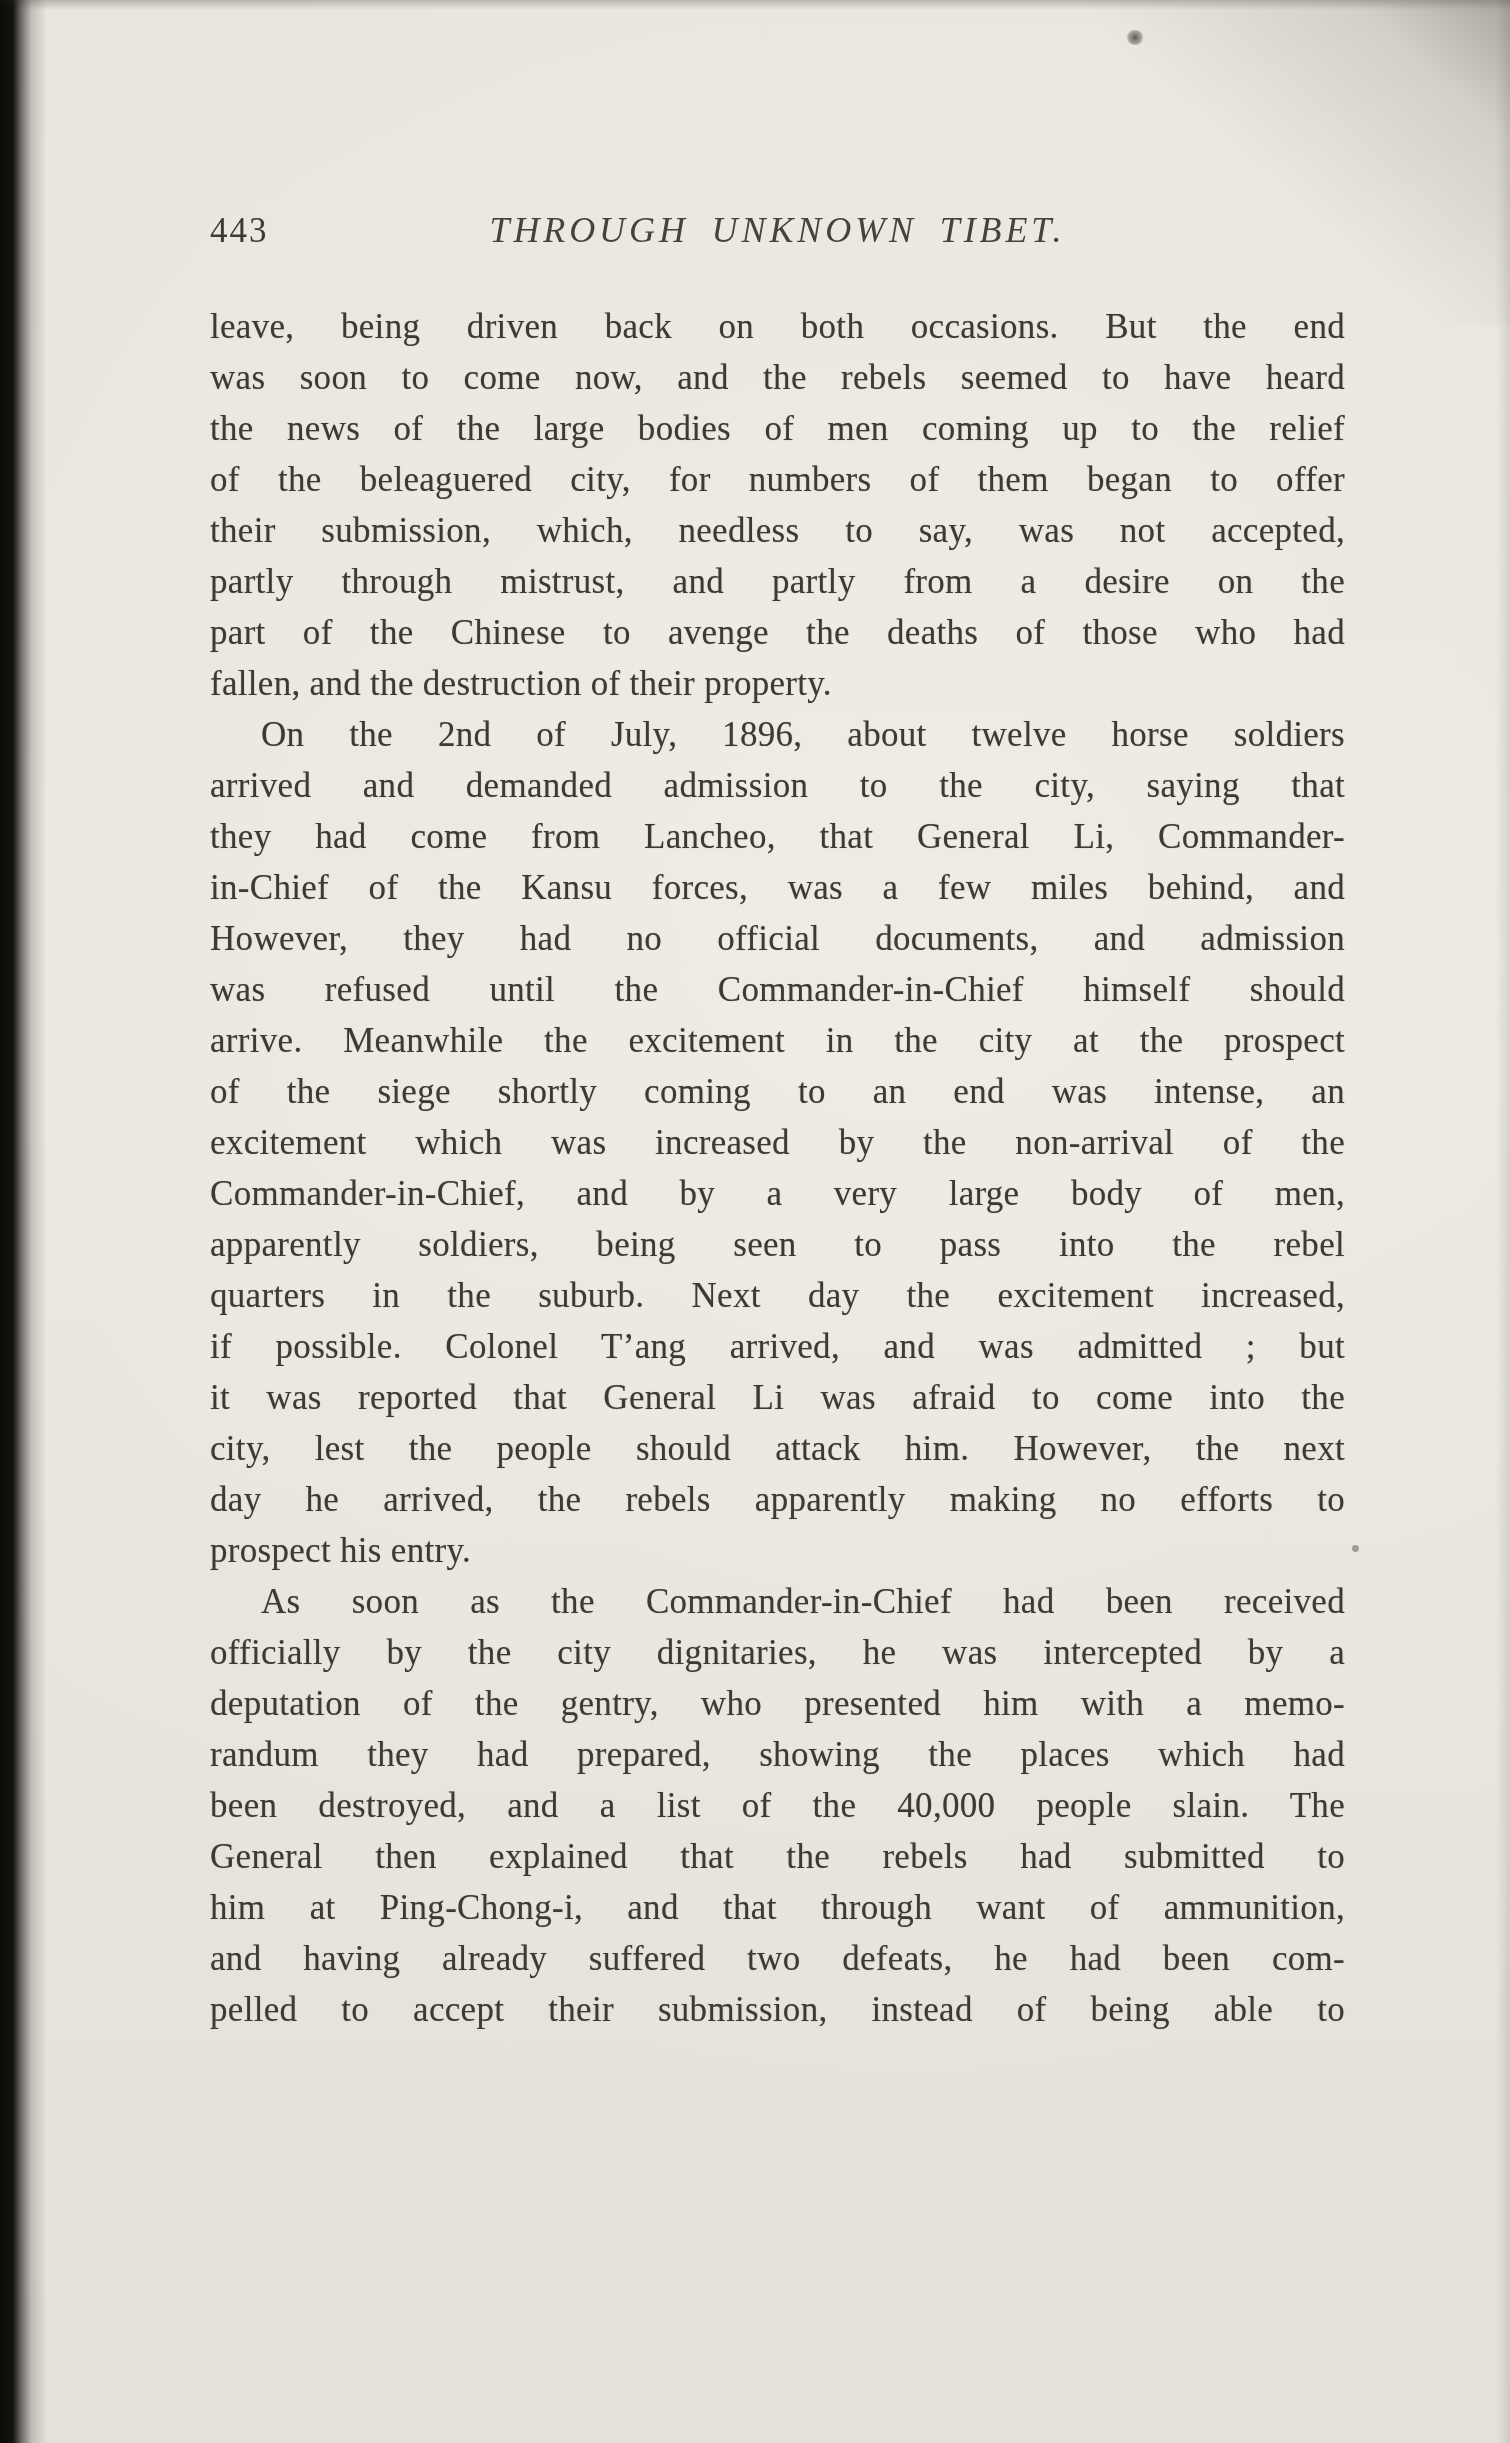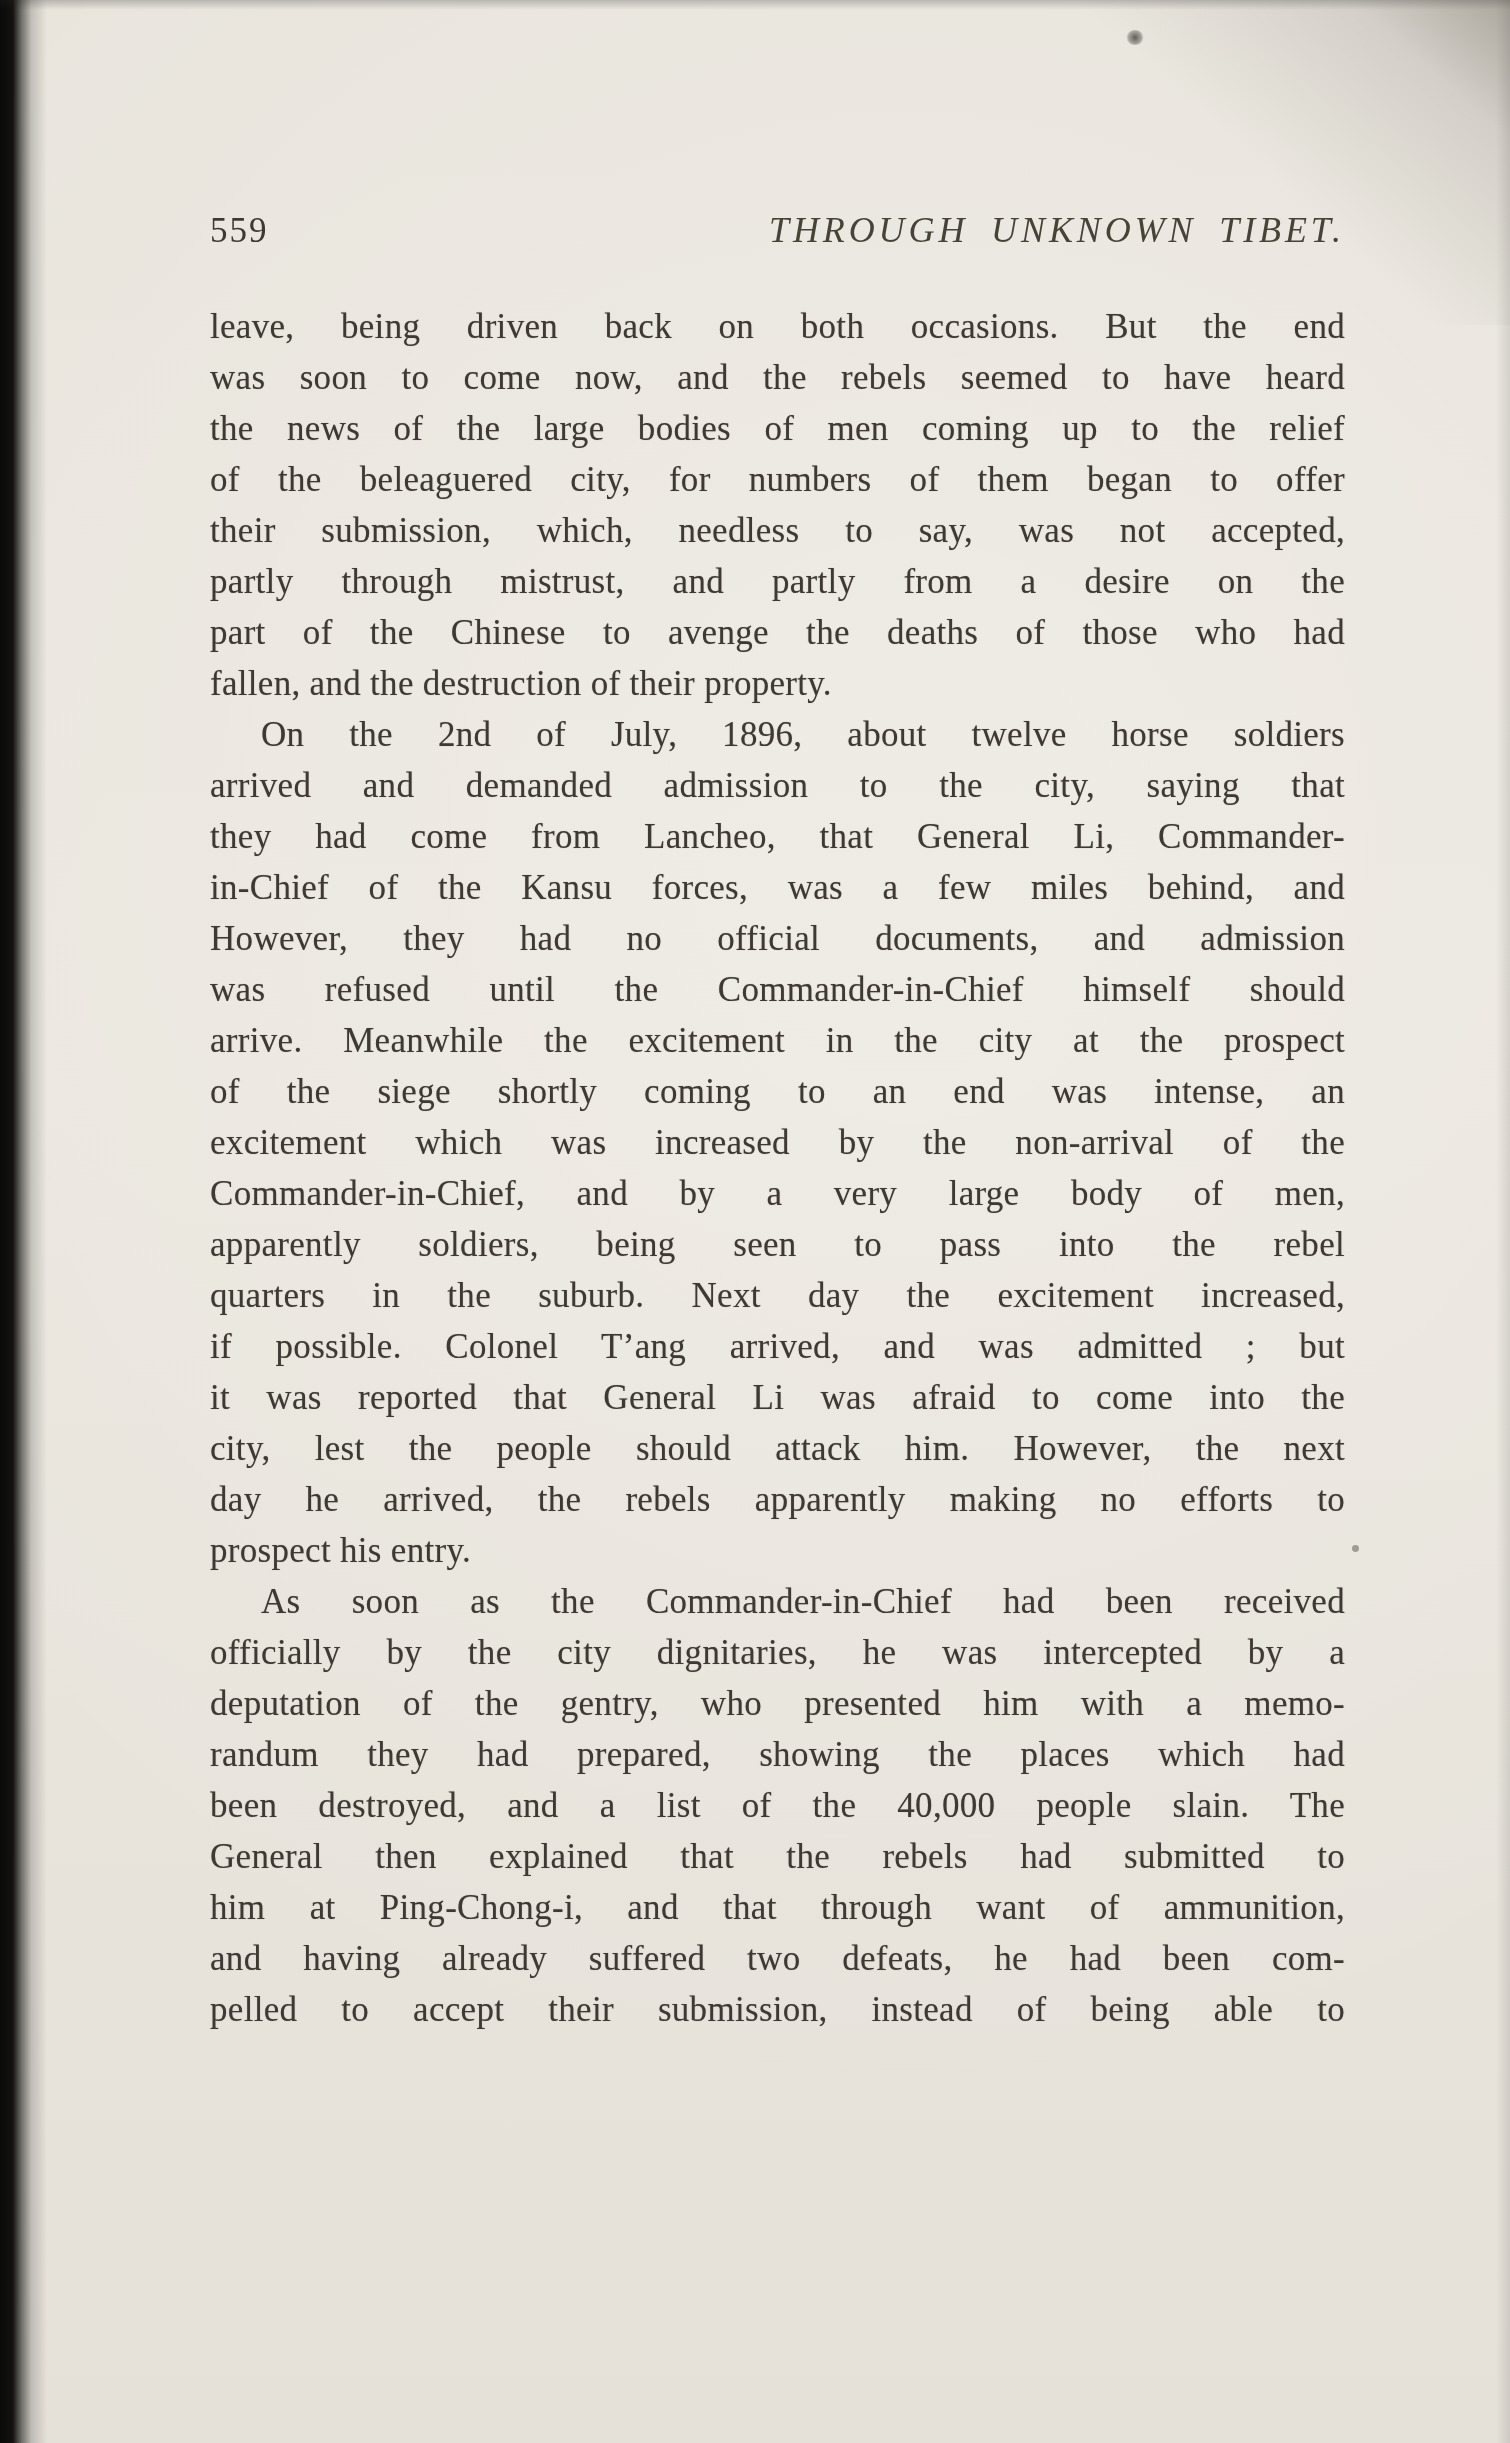--- a/index.html
+++ b/index.html
@@ -60,21 +60,21 @@
     height: 49px;
   }
   .pagenum {
     position: absolute; left: 0; top: 2px;
     font-size: 35px;
     letter-spacing: 2px;
   }
   .running-title {
     display: block;
     width: 100%;
-    text-align: right;
+    text-align: center;
     font-style: italic;
     font-size: 36px;
     letter-spacing: 3.9px;
     word-spacing: 9.9px;
     color: #474339;
   }
   
   .bodytext {
     margin: 43px 74px 0 210px;
     width: 1135px;
@@ -100,21 +100,21 @@
 <div class="page">
 
   <div class="scan-edge-left"></div>
   <div class="edge-top"></div>
   <div class="edge-right"></div>
   <div class="corner-shadow"></div>
   <div class="ink-spot"></div>
   <div class="fleck"></div>
 
   <div class="header">
-    <span class="pagenum">559</span>
+    <span class="pagenum">443</span>
     <span class="running-title">THROUGH UNKNOWN TIBET.</span>
   </div>
 
   <div class="bodytext">
 
     <div class="line">leave, being driven back on both occasions. But the end</div>
     <div class="line">was soon to come now, and the rebels seemed to have heard</div>
     <div class="line">the news of the large bodies of men coming up to the relief</div>
     <div class="line">of the beleaguered city, for numbers of them began to offer</div>
     <div class="line">their submission, which, needless to say, was not accepted,</div>

